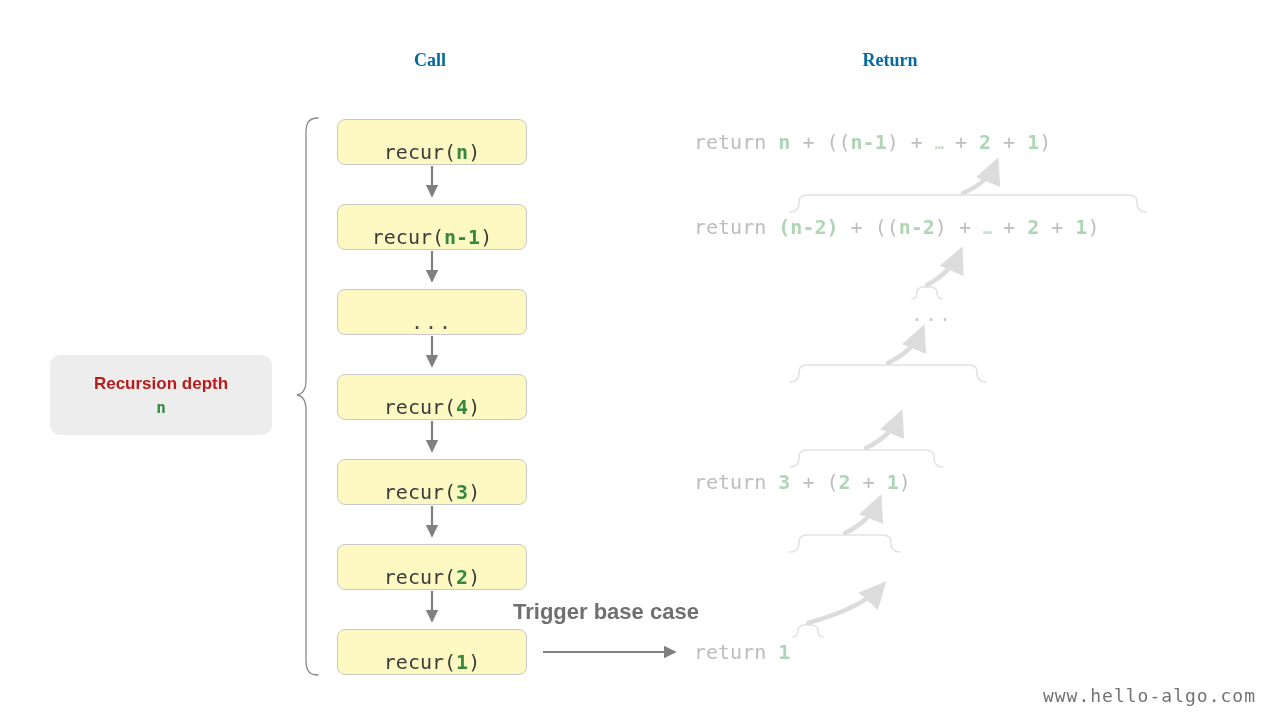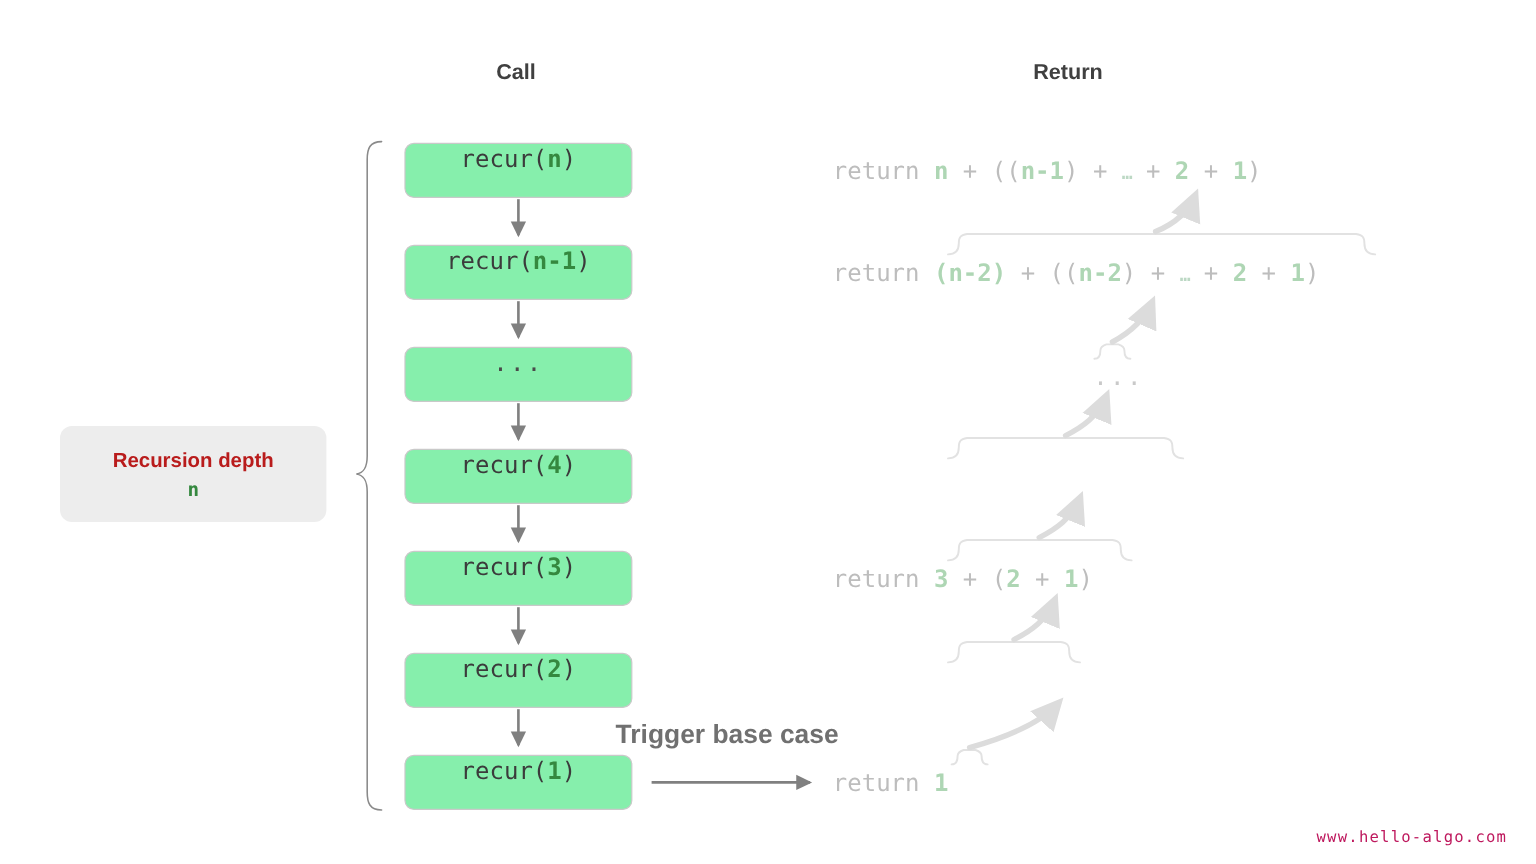--- a/index.html
+++ b/index.html
@@ -15,42 +15,42 @@
     font-family: "Liberation Sans", sans-serif;
   }
   #stage {
     position: absolute;
     left: 0; top: 0;
     width: 1280px;
     height: 720px;
   }
   .col-header {
     position: absolute;
-    font-family: Liberation Sans, sans-serif;
+    font-family: Liberation Serif, serif;
     font-weight: bold;
     font-size: 18px;
-    color: #404040;
+    color: #0369a1;
     text-align: center;
     white-space: nowrap;
     transform: translateX(-50%);
   }
   #header-call  { left: 430px; top: 50px; }
   #header-return{ left: 890px; top: 50px; }
 
   .call-box {
     position: absolute;
     left: 337px;
     width: 190px;
     height: 46px;
     box-sizing: border-box;
-    background: #86efac;
+    background: #fef9c3;
     border: 1.6px solid #c9c9c9;
     border-radius: 8px;
     display: flex;
-    align-items: flex-start;
+    align-items: flex-end;
     justify-content: center;
     font-family: "DejaVu Sans Mono", "Liberation Mono", monospace;
     font-size: 20px;
     color: #3b3b3b;
     letter-spacing: 0px;
   }
   .call-box .arg { color: #35883f; font-weight: bold; }
   .call-box .ellip { color: #4a4a4a; letter-spacing: 2px; }
 
   .depth-box {
@@ -108,22 +108,22 @@
     font-size: 22px;
     color: #707070;
     white-space: nowrap;
   }
 
   .watermark {
     position: absolute;
     right: 24px;
     bottom: 14px;
     font-family: "DejaVu Sans Mono", "Liberation Mono", monospace;
-    font-size: 13px;
-    color: #be185d;
+    font-size: 18px;
+    color: #737373;
     letter-spacing: 1px;
   }
 
   svg.overlay {
     position: absolute;
     left: 0; top: 0;
     width: 1280px;
     height: 720px;
     pointer-events: none;
   }

